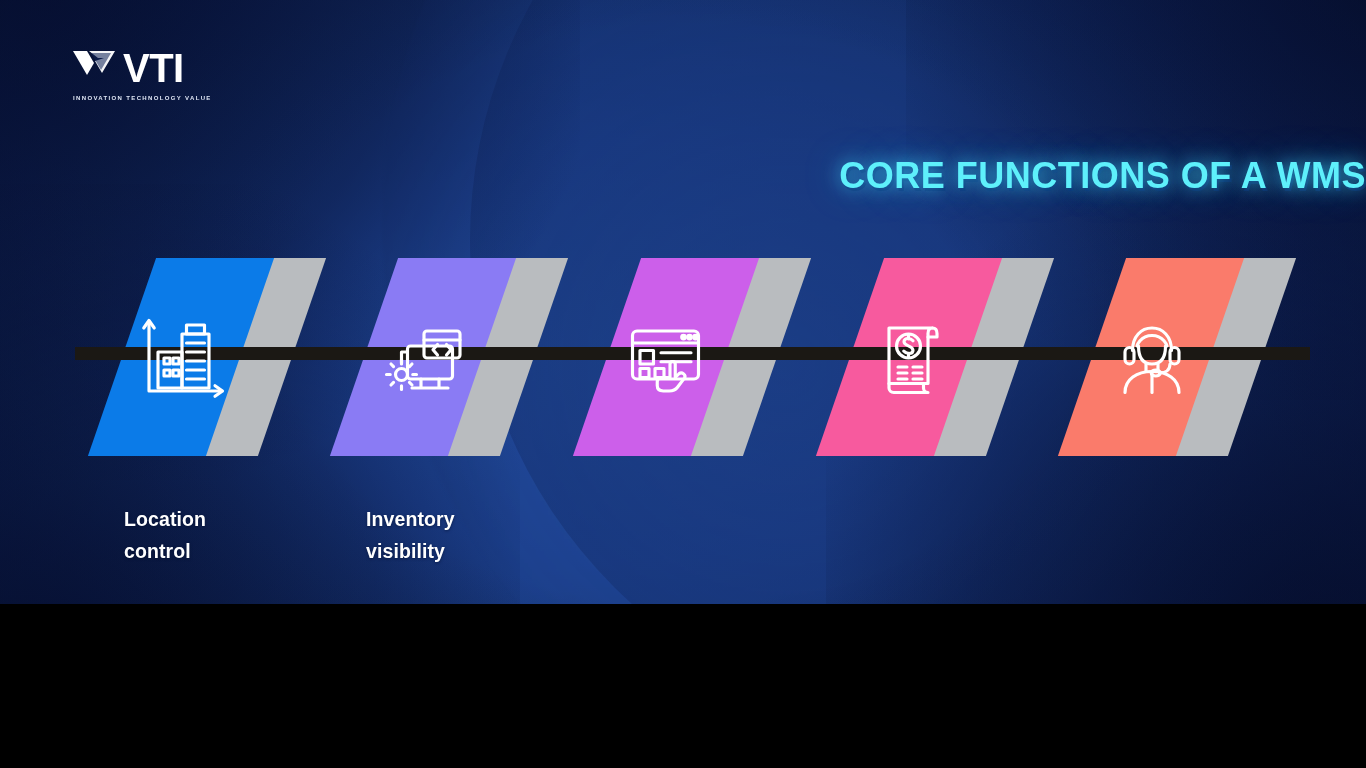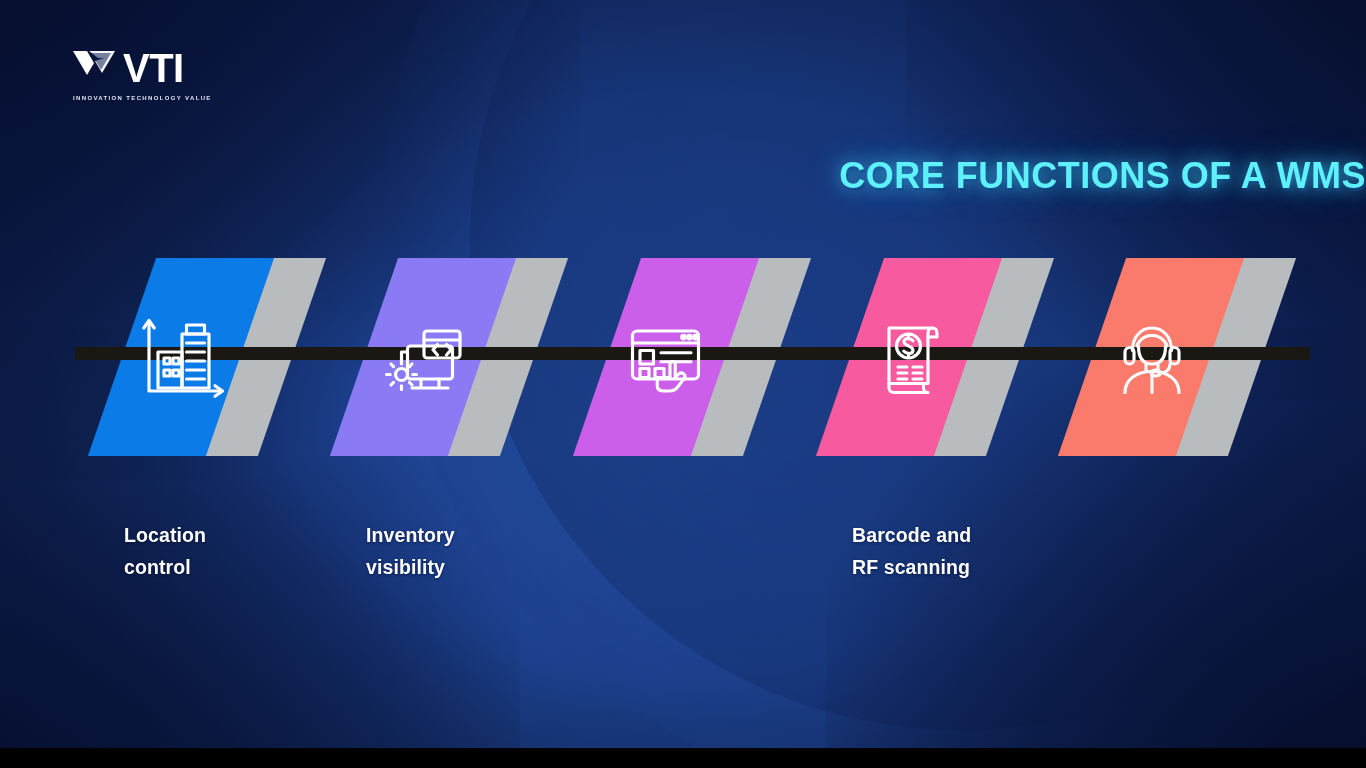--- a/index.html
+++ b/index.html
@@ -4,21 +4,21 @@
 <title>Core Functions of a WMS</title>
 <style>
   html, body {
     margin: 0;
     padding: 0;
     background: #000;
   }
   #slide {
     position: relative;
     width: 1366px;
-    height: 748px;
+    height: 604px;
     overflow: hidden;
     font-family: "Liberation Sans", sans-serif;
     background: #404040;
   }
 
   
   .bg-base {
     position: absolute;
     inset: 0;
     background:
@@ -174,21 +174,20 @@
     position: absolute;
     top: 503px;
     width: 220px;
     color: #ffffff;
     font-size: 19.5px;
     font-weight: bold;
     line-height: 32px;
     letter-spacing: 0.1px;
     text-shadow: 0 1px 3px rgba(4,12,40,0.55);
     white-space: pre-line;
-    margin-top: 16px;
   }
 </style>
 </head>
 <body>
 
 <div id="slide">
 
   <div class="bg-base"></div>
   <div class="bg-circle"></div>
   <div class="bg-circle2"></div>
@@ -307,16 +306,14 @@
         <path d="M14 55 C14 46 22 41 32 41 C42 41 50 46 50 55"></path>
         <path d="M32 41 L32 55"></path>
       </svg>
     </div>
   </div>
 
   <div class="label" id="label0" style="left: 124px;">Location
 control</div>
   <div class="label" id="label1" style="left: 366px;">Inventory
 visibility</div>
-  <div class="label" id="label3" style="left: 852px;">Barcode and
-RF scanning</div>
 
 </div>
 
 </body></html>

